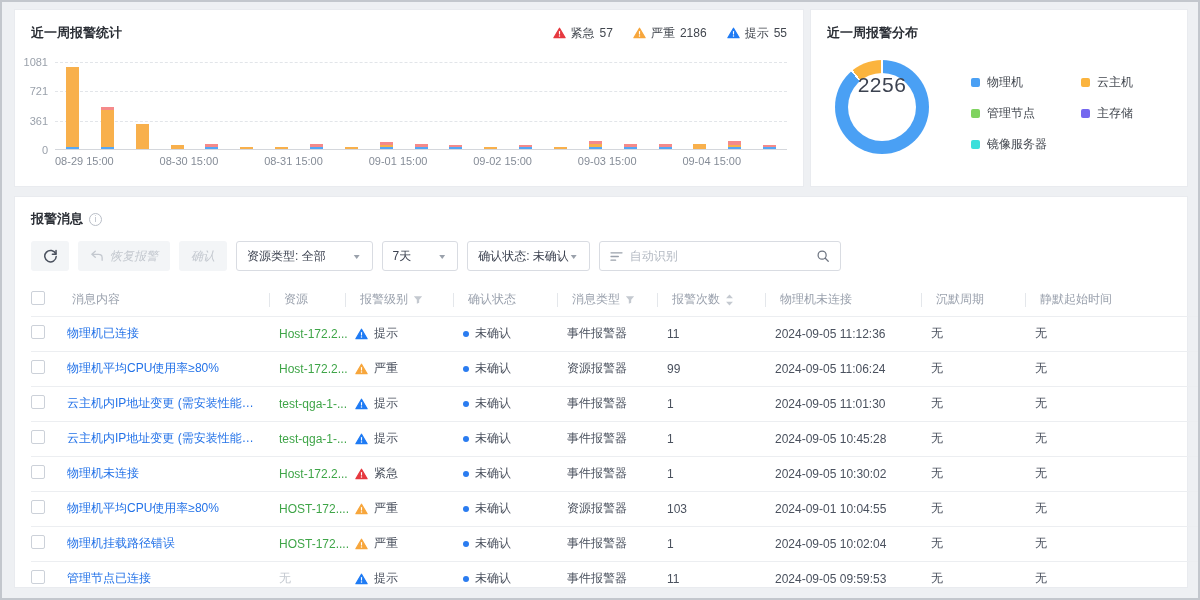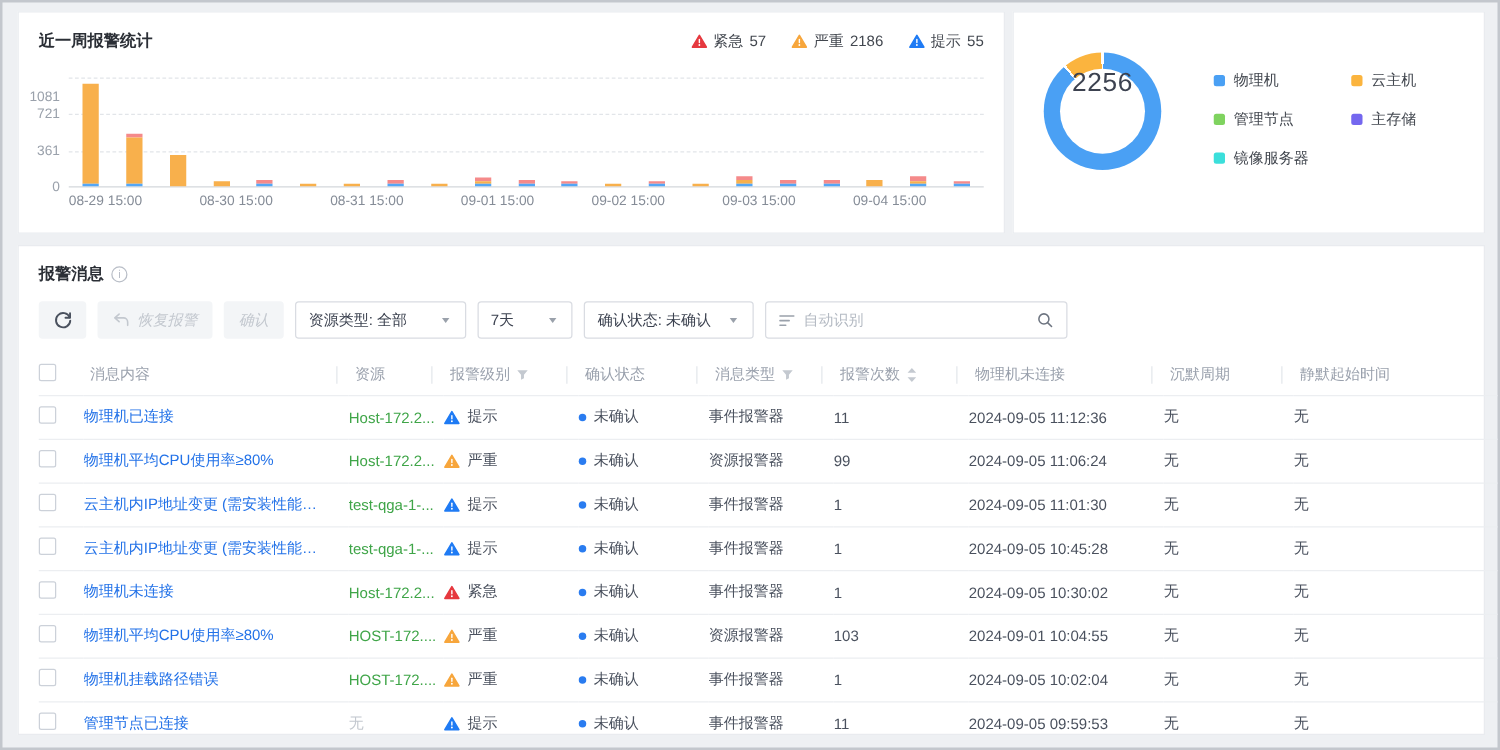--- a/index.html
+++ b/index.html
@@ -111,21 +111,21 @@
         </div>
     </div>
     <div class="chart-wrap">
       <div class="plot" id="plot">
           <span class="ytick" style="top: 88px;">0</span>
           <div class="gridline" style="top: 58.6124px;"></div>
           <span class="ytick" style="top: 58.6124px;">361</span>
           <div class="gridline" style="top: 29.3062px;"></div>
           <span class="ytick" style="top: 29.3062px;">721</span>
           <div class="gridline" style="top: 0px;"></div>
-          <span class="ytick" style="top: 16px;">1081</span>
+          <span class="ytick" style="top: 0px;">1081</span>
           <div class="bars">
             <div class="bar-slot">
               <div class="bar">
                 <div class="seg" style="height: 80.185px; background: rgb(248, 176, 76);"></div>
                 <div class="seg" style="height: 2px; background: rgb(84, 167, 246);"></div>
               </div>
             </div>
             <div class="bar-slot">
               <div class="bar">
                 <div class="seg" style="height: 3.09343px; background: rgb(245, 138, 138);"></div>
@@ -264,20 +264,21 @@
           <div class="xl"></div>
           <div class="xl"></div>
           <div class="xl">09-04 15:00</div>
           <div class="xl"></div>
           <div class="xl"></div>
         </div>
     </div>
   </div>
 
   <div class="card card-dist">
+    <div class="card-title">近一周报警分布</div>
     <div class="dist-body">
       <div class="donut" id="donut" style="background: conic-gradient(rgb(255, 255, 255) 0deg, rgb(255, 255, 255) 1.2deg, rgb(74, 160, 244) 1.2deg, rgb(74, 160, 244) 318.906deg, rgb(255, 255, 255) 318.906deg, rgb(255, 255, 255) 320.106deg, rgb(255, 255, 255) 320.106deg, rgb(255, 255, 255) 321.306deg, rgb(251, 180, 62) 321.306deg, rgb(251, 180, 62) 358.8deg, rgb(255, 255, 255) 358.8deg, rgb(255, 255, 255) 360deg);">
         <div class="donut-hole">
           <span class="donut-total">2256</span>
         </div>
       </div>
       <div class="dist-legend" id="dist-legend">
           <span class="li">
             <span class="sq" style="background:#4aa0f4"></span>
             <span>物理机</span>
@@ -326,21 +327,21 @@
       <span>确认</span>
     </button>
     <div class="select">
       <span>资源类型: 全部</span>
       <span class="chev">▼</span>
     </div>
     <div class="select">
       <span>7天</span>
       <span class="chev">▼</span>
     </div>
-    <div class="select" style="gap:13px;">
+    <div class="select" style="gap:0;">
       <span>确认状态: 未确认</span>
       <span class="chev">▼</span>
     </div>
     <div class="searchbox">
       <svg width="13" height="11" viewBox="0 0 14 12">
         <g stroke="#9aa1ab" stroke-width="1.4" stroke-linecap="round">
           <line x1="1" y1="2" x2="13" y2="2"></line>
             <line x1="1" y1="6" x2="9" y2="6"></line>
             <line x1="1" y1="10" x2="6" y2="10"></line>
         </g>

